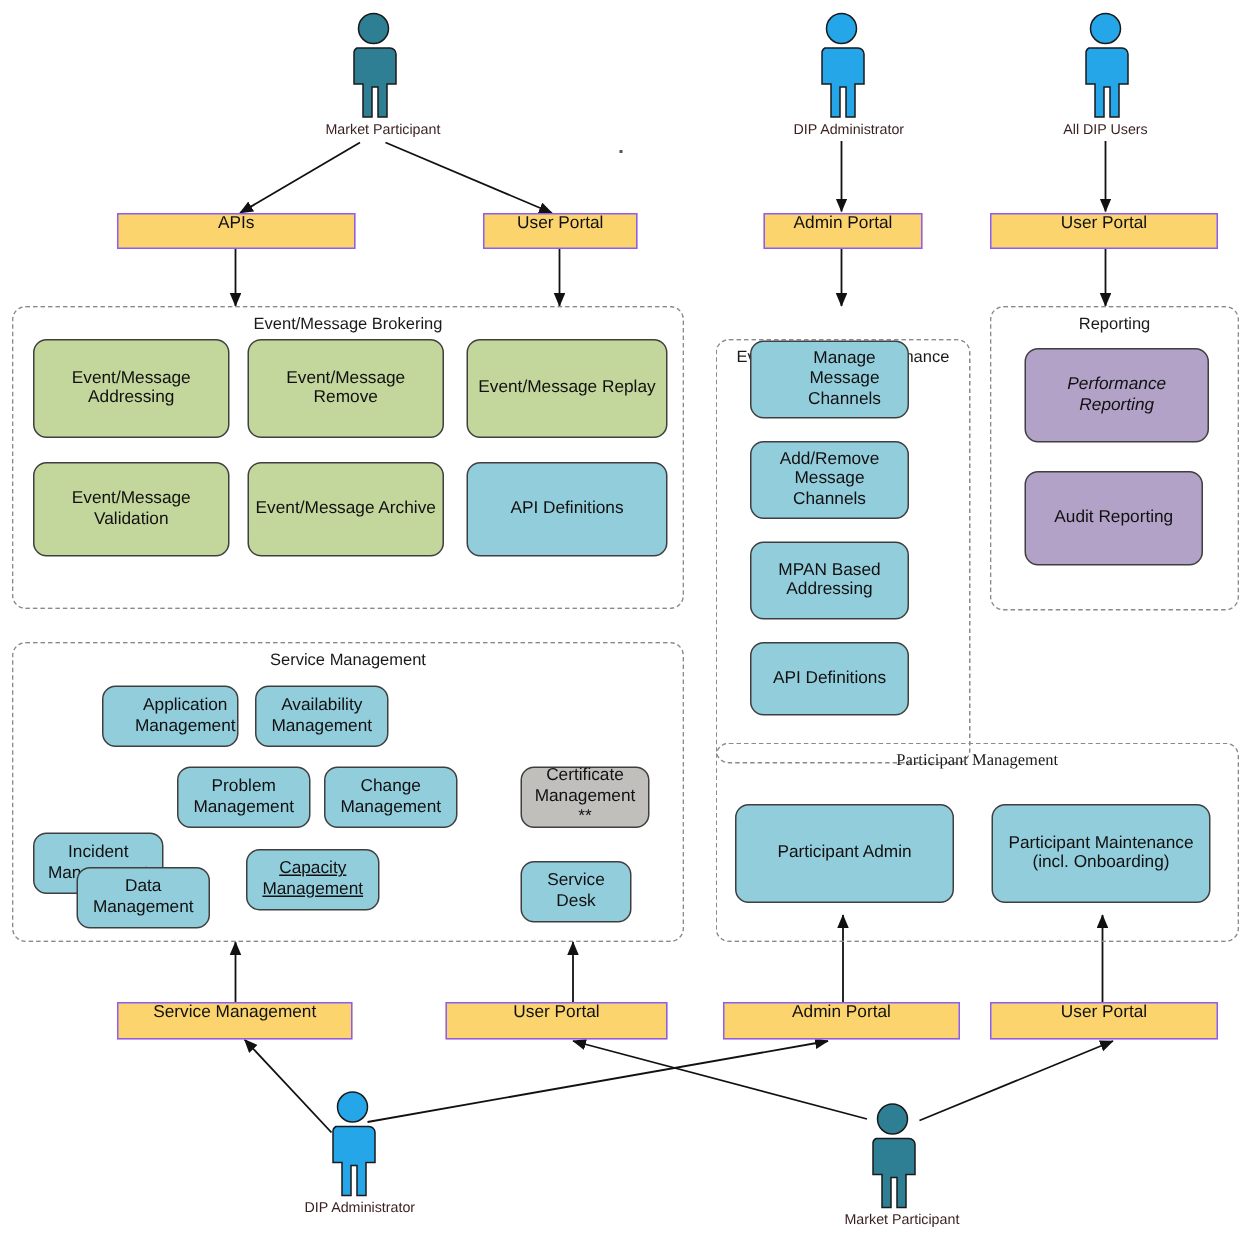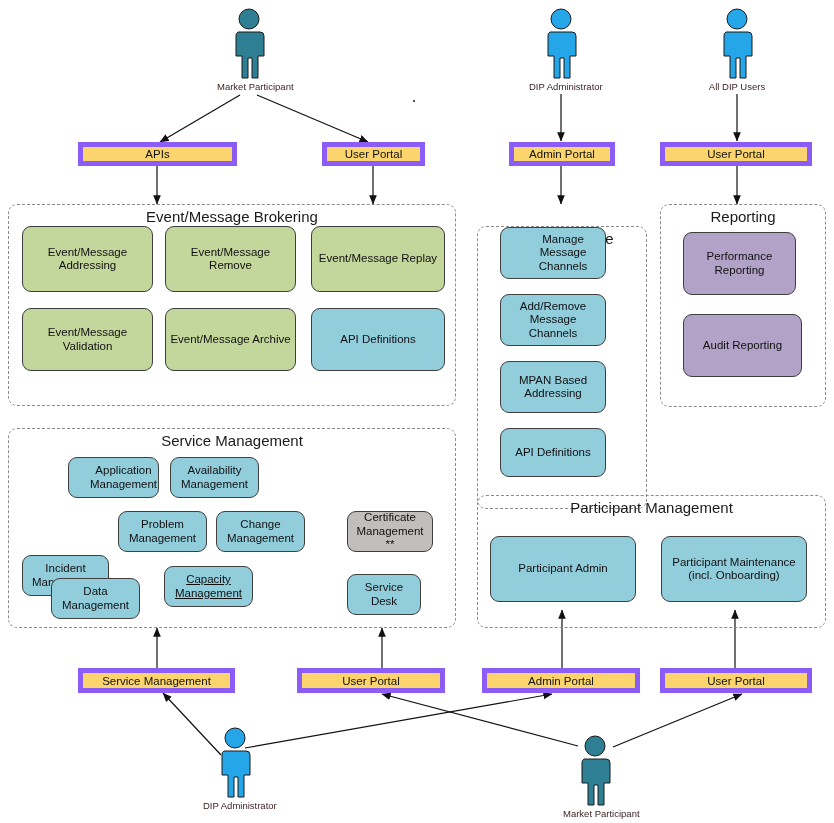--- a/index.html
+++ b/index.html
@@ -12,21 +12,21 @@
     position:absolute;
     border:1px dashed #8a8a8a;
     border-radius:9px;
     background:transparent;
     box-sizing:border-box;
   }
   .group-title{
     position:absolute;
     top:5px;left:0;right:0;
     text-align:center;
-    font-size:15px;
+    font-size:11px;
     color:#1a1a1a;
     line-height:13px;
   }
 
   .node{
     position:absolute;
     box-sizing:border-box;
     border:1px solid #3f3f3f;
     border-radius:9px;
     display:flex;
@@ -41,23 +41,23 @@
   }
   .node.green{background:#c3d69b;}
   .node.blue{background:#92cddc;}
   .node.purple{background:#b3a2c7;}
   .node.grey{background:#c0bfbb;}
 
   .portal{
     position:absolute;
     box-sizing:border-box;
     background:#fbd46d;
-    border:5px solid #8b5cf6;
+    border:1px solid #8b5cf6;
     display:flex;
-    align-items:flex-end;
+    align-items:flex-start;
     justify-content:center;
     text-align:center;
     font-size:11.5px;
     line-height:13px;
     color:#111111;
   }
 
   .actor{position:absolute;width:64px;text-align:center;}
   .actor .figure{display:block;margin:0 auto;}
   .actor .caption{
@@ -196,21 +196,21 @@
     <span>MPAN Based
 Addressing</span>
   </div>
   <div class="node blue" style="left:500px;top:428px;width:106px;height:49px;">
     <span>API Definitions</span>
   </div>
 
   <div class="group" style="left:660px;top:204px;width:166px;height:203px;">
     <div class="group-title">Reporting</div>
   </div>
-  <div class="node purple" style="left:683px;top:232px;width:113px;height:63px;">
+  <div class="node purple" style="left:683px;top:232px;width:123px;height:63px;font-style:italic;">
     <span>Performance Reporting</span>
   </div>
   <div class="node purple" style="left:683px;top:314px;width:119px;height:63px;">
     <span>Audit Reporting</span>
   </div>
 
   <div class="group" style="left:8px;top:428px;width:448px;height:200px;">
     <div class="group-title">Service Management</div>
   </div>
   <div class="node blue" style="left:68px;top:457px;width:91px;height:41px;padding-left:24px;">
@@ -242,21 +242,21 @@
 Management</span>
   </div>
   <div class="node blue" style="left:164px;top:566px;width:89px;height:41px;text-decoration:underline;">
     <span>Capacity
 Management</span>
   </div>
   <div class="node blue" style="left:347px;top:574px;width:74px;height:41px;">
     <span>Service Desk</span>
   </div>
 
-  <div class="group" style="left:477px;top:495px;width:349px;height:133px;">
+  <div class="group" style="left:477px;top:495px;width:349px;height:133px;font-family:Liberation Serif, serif;">
     <div class="group-title">Participant Management</div>
   </div>
   <div class="node blue" style="left:490px;top:536px;width:146px;height:66px;">
     <span>Participant Admin</span>
   </div>
   <div class="node blue" style="left:661px;top:536px;width:146px;height:66px;">
     <span>Participant Maintenance
 (incl. Onboarding)</span>
   </div>
 

